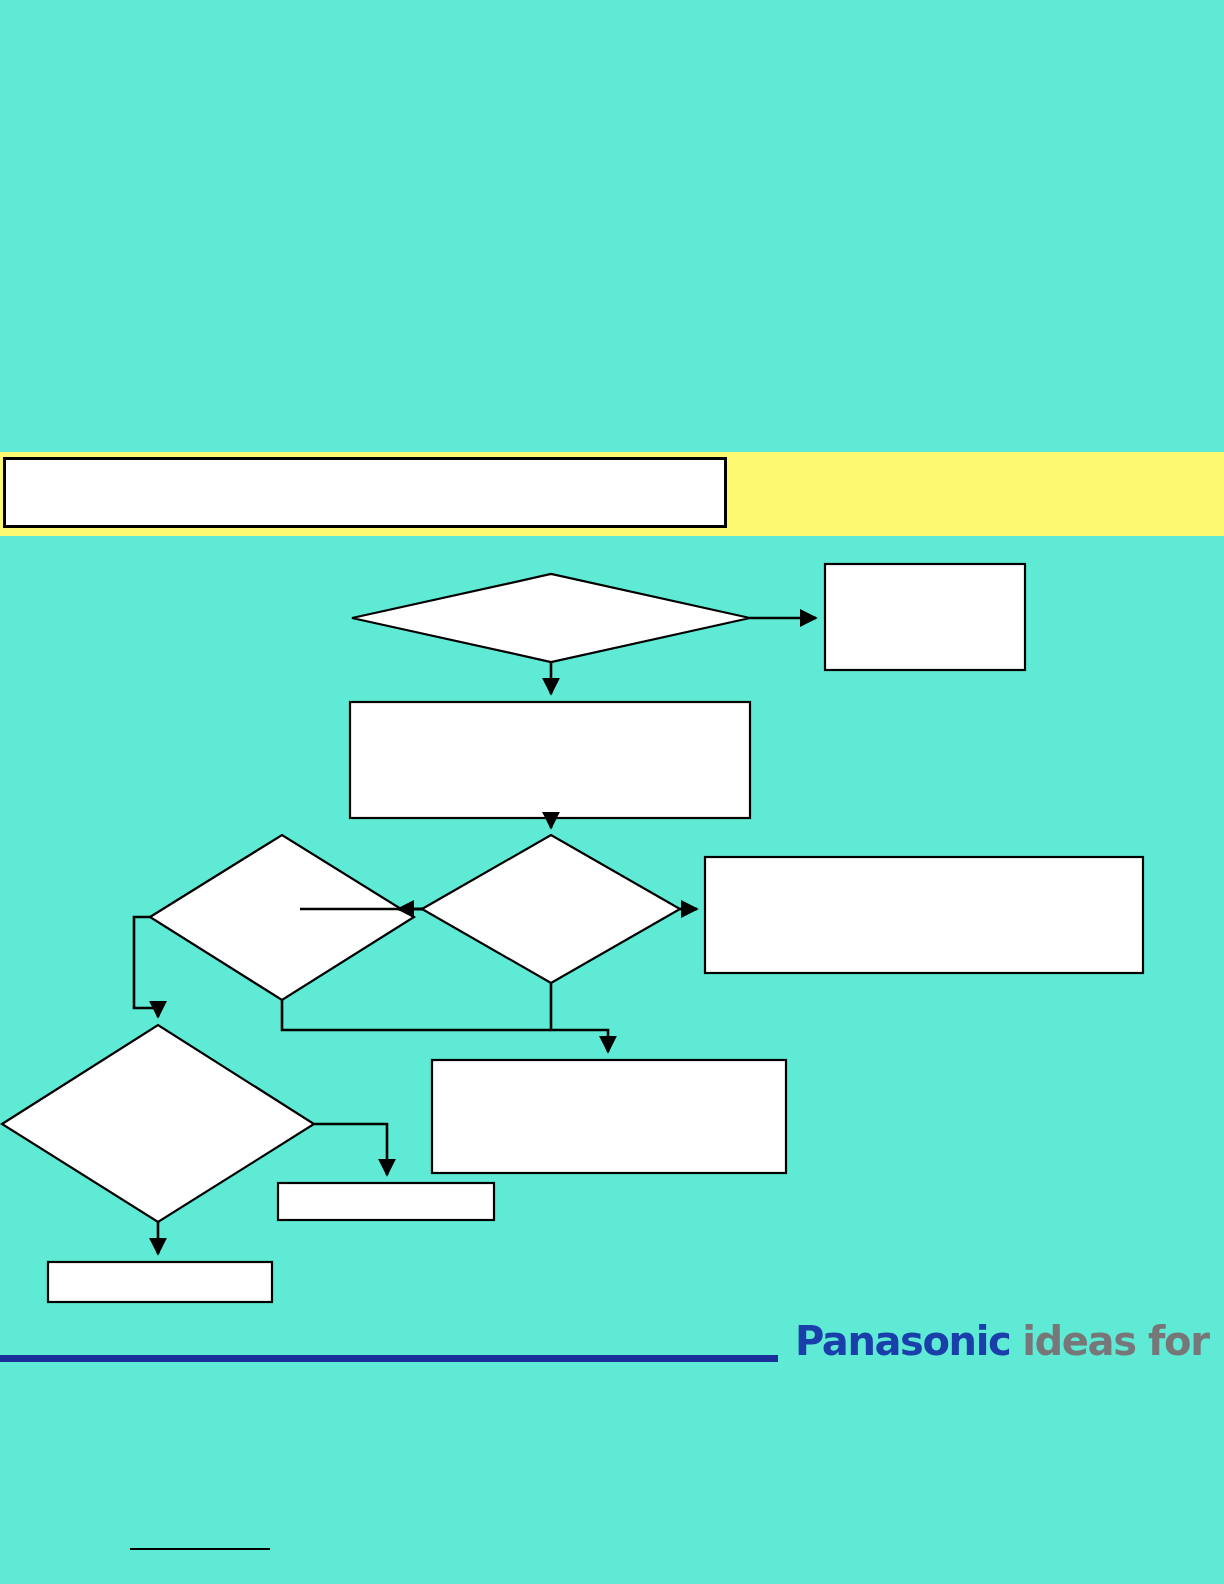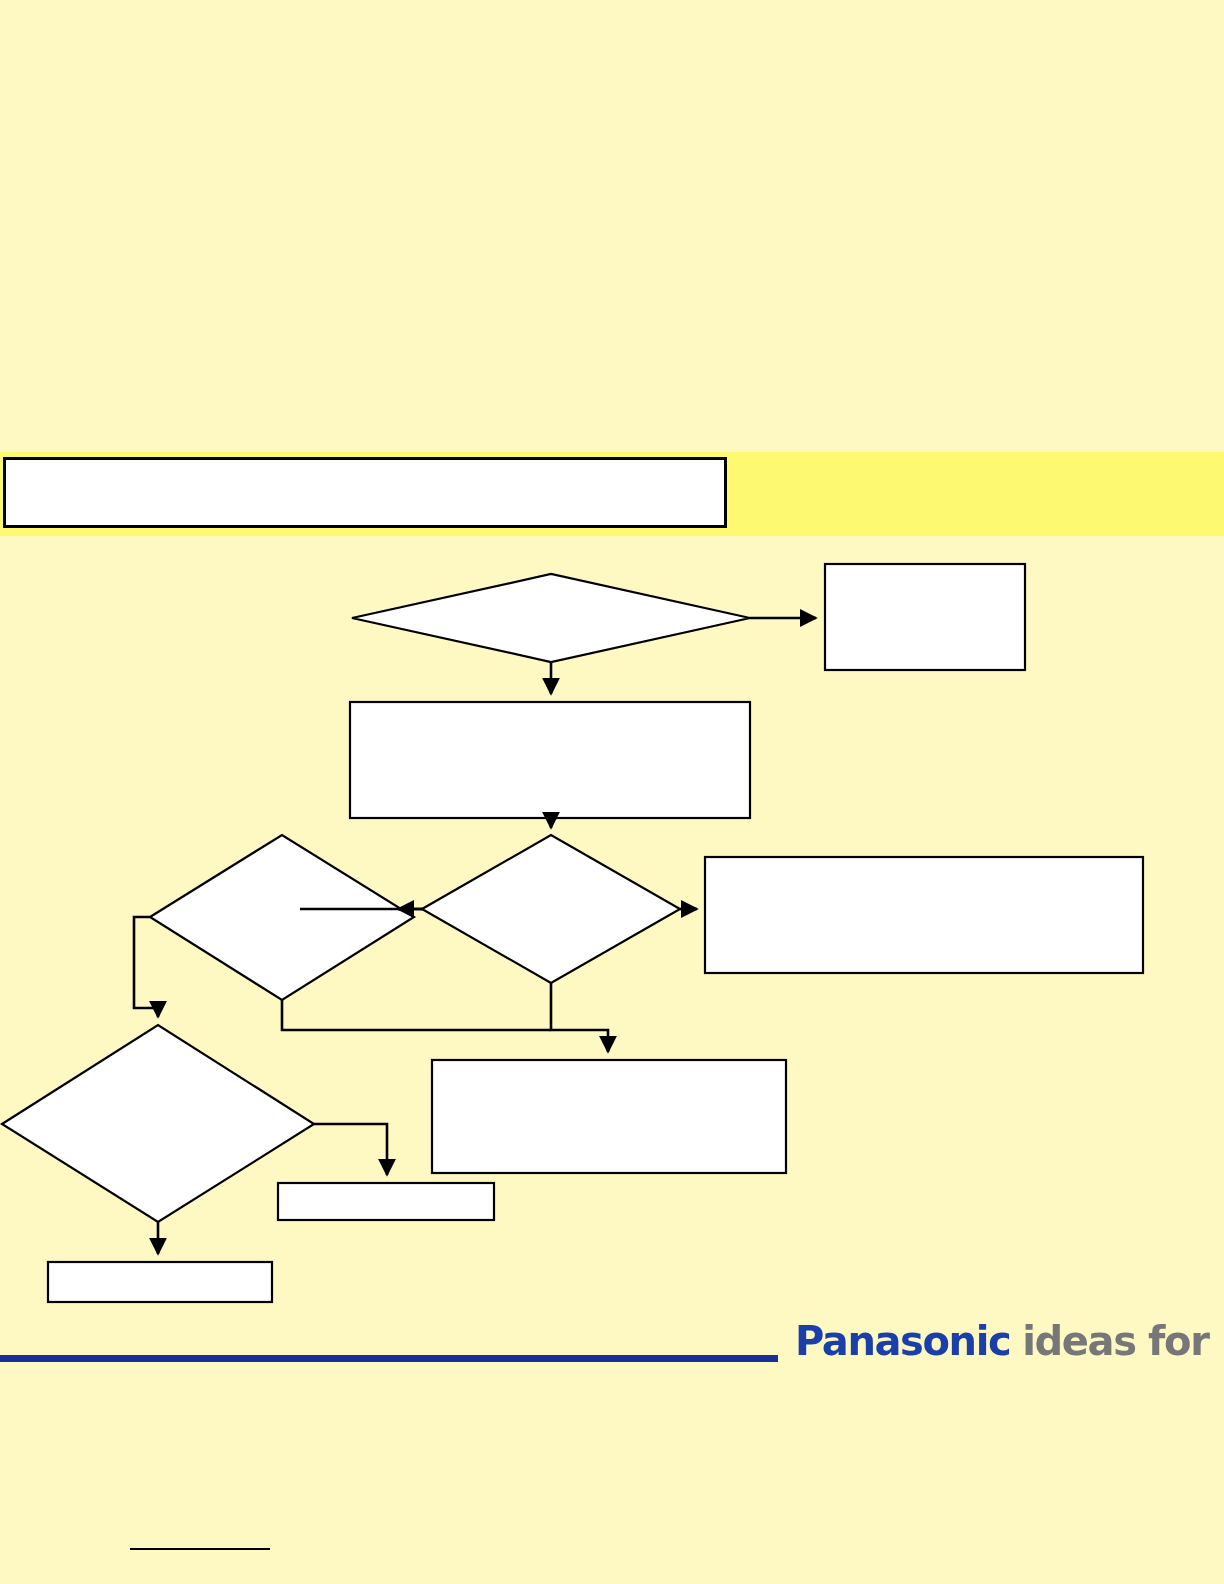--- a/index.html
+++ b/index.html
@@ -9,21 +9,21 @@
     background: #ffffff;
   }
   body {
     font-family: "Liberation Sans", sans-serif;
     -webkit-font-smoothing: antialiased;
   }
   #page {
     position: relative;
     width: 1224px;
     height: 1584px;
-    background: #fef9c3;
+    background: #5eead4;
     overflow: hidden;
   }
 
   
   .header-band {
     position: absolute;
     left: 0;
     top: 452px;
     width: 1224px;
     height: 84px;

